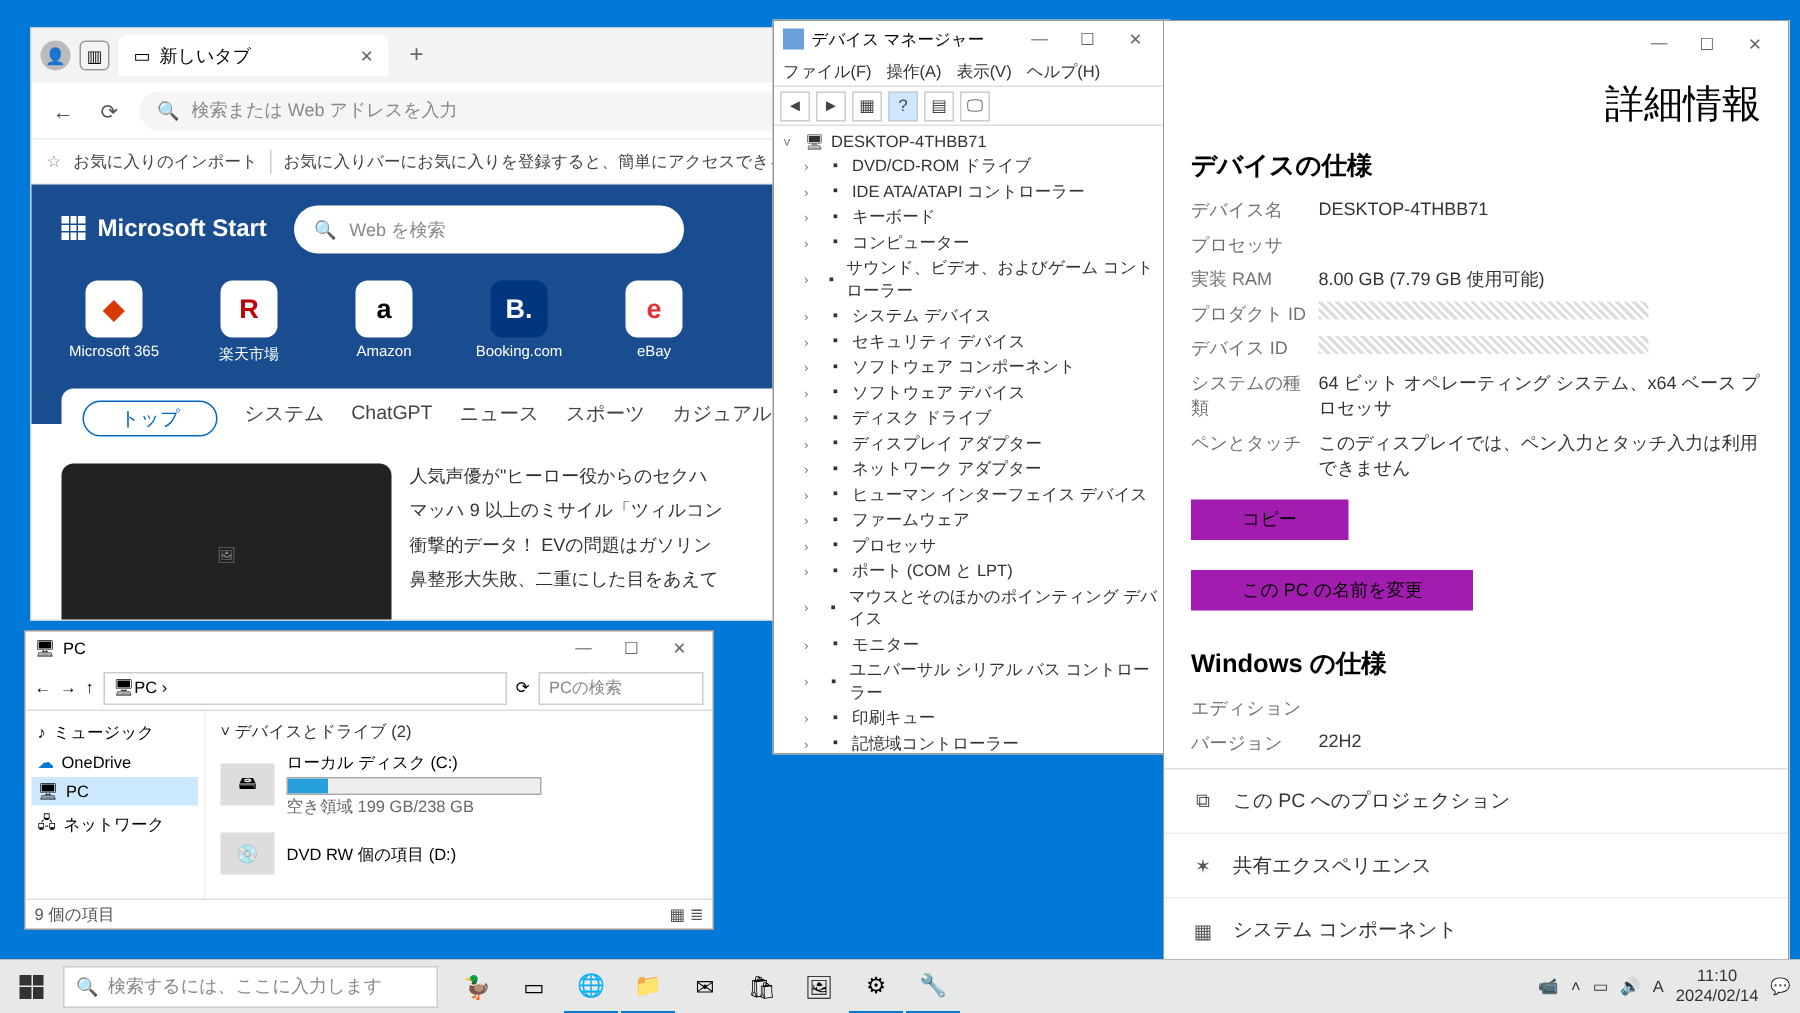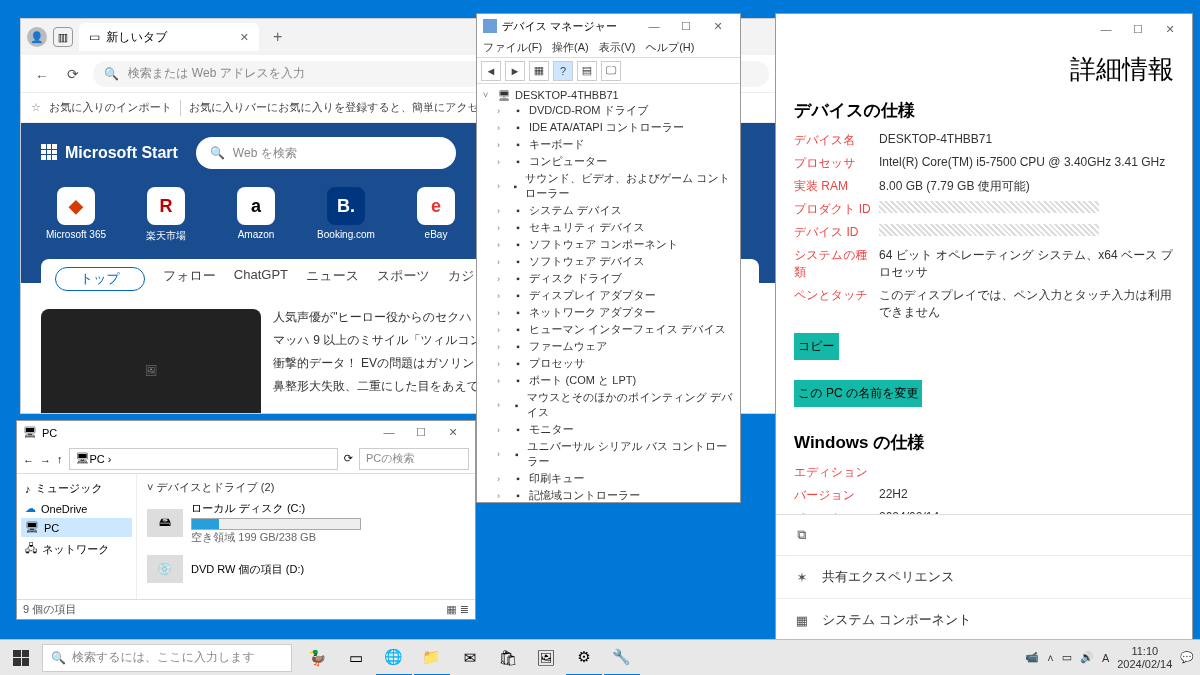--- a/index.html
+++ b/index.html
@@ -36,21 +36,21 @@
 .ic-booking { background: #003580; color: #fff; }
 .ic-ebay { color: #e53238; }
 .feed-bar { background: #fff; border-radius: 8px; padding: 8px 14px; display: flex; gap: 18px; margin-top: 16px; font-size: 13px; color: #444; }
 .feed-bar .pill { border: 1px solid #0067c0; color: #0067c0; padding: 2px 24px; border-radius: 12px; }
 .feed-row { display: flex; gap: 12px; margin-top: 10px; }
 .feed-img { width: 220px; height: 122px; background: #222; border-radius: 8px; display: flex; align-items: center; justify-content: center; color: #888; font-size: 10px; }
 .feed-texts { flex: 1; display: flex; flex-direction: column; gap: 6px; font-size: 12px; color: #333; }
 
 
 .devmgr {
-  position: absolute; left: 476px; top: 13px; width: 265px; height: 490px;
+  position: absolute; left: 515px; top: 13px; width: 265px; height: 490px;
   background: #fff; border: 1px solid #999; display: flex; flex-direction: column;
 }
 .title-bar { height: 24px; display: flex; align-items: center; padding: 0 6px; gap: 5px; font-size: 11px; }
 .title-bar .ico { width: 14px; height: 14px; background: #6aa0d8; }
 .winctl { margin-left: auto; display: flex; gap: 0; }
 .winctl span { width: 32px; text-align: center; color: #666; font-size: 11px; }
 .menu-bar { height: 20px; display: flex; gap: 10px; padding: 0 6px; font-size: 11px; color: #333; border-bottom: 1px solid #ddd; align-items: center; }
 .tool-bar { height: 26px; display: flex; align-items: center; gap: 4px; padding: 0 4px; border-bottom: 1px solid #ddd; }
 .tool-btn { width: 20px; height: 20px; border: 1px solid #ccc; display: flex; align-items: center; justify-content: center; font-size: 11px; color: #444; }
 .tool-btn.blue { background: #cfe6ff; }
@@ -63,24 +63,24 @@
 
 .settings {
   position: absolute; left: 775px; top: 13px; width: 418px; height: 630px;
   background: #fff; border: 1px solid #999; display: flex; flex-direction: column;
 }
 .settings .title-bar { height: 30px; }
 .settings-body { padding: 8px 18px; flex: 1; overflow: auto; }
 .settings h1 { font-size: 26px; font-weight: 400; margin-bottom: 12px; text-align: right; }
 .settings h2 { font-size: 17px; font-weight: 600; margin: 10px 0 10px; }
 .spec-row { display: flex; margin-bottom: 6px; font-size: 12px; }
-.spec-label { width: 85px; color: #ef4444; flex-shrink: 0; }
+.spec-label { width: 85px; color: #737373; flex-shrink: 0; }
 .spec-val { color: #333; flex: 1; }
 .redact { display: inline-block; width: 220px; height: 12px; background: repeating-linear-gradient(45deg,#ddd,#ddd 2px,#fff 2px,#fff 4px); }
-.gray-btn { background: #14b8a6; border: none; padding: 5px 4px; font-size: 12px; margin: 6px 0 14px; display: inline-block; }
+.gray-btn { background: #a21caf; border: none; padding: 5px 34px; font-size: 12px; margin: 6px 0 14px; display: inline-block; }
 .settings-links { border-top: 1px solid #ddd; }
 .settings-link { display: flex; align-items: center; gap: 12px; padding: 12px 18px; font-size: 13px; color: #333; border-bottom: 1px solid #eee; }
 .settings-link .lico { width: 16px; text-align: center; color: #555; }
 
 
 .explorer {
   position: absolute; left: 16px; top: 420px; width: 460px; height: 200px;
   background: #fff; border: 1px solid #999; display: flex; flex-direction: column;
 }
 .explorer .title-bar { height: 24px; }
@@ -181,21 +181,21 @@
           <div class="shortcut-icon ic-booking">B.</div>
           <span>Booking.com</span>
         </div>
       <div class="shortcut">
           <div class="shortcut-icon ic-ebay">e</div>
           <span>eBay</span>
         </div>
     </div>
     <div class="feed-bar">
       <span class="pill">トップ</span>
-      <span>フォロー</span>
+      <span>システム</span>
       <span>ChatGPT</span>
       <span>ニュース</span>
       <span>スポーツ</span>
       <span>カジュアル ゲー</span>
     </div>
     <div class="feed-row">
       <div class="feed-img">🖼</div>
       <div class="feed-texts">
         <span>人気声優が"ヒーロー役からのセクハ</span>
         <span>マッハ 9 以上のミサイル「ツィルコン</span>
@@ -356,21 +356,20 @@
   </div>
   <div class="settings-body">
     <h1>詳細情報</h1>
     <h2>デバイスの仕様</h2>
     <div class="spec-row">
         <div class="spec-label">デバイス名</div>
         <div class="spec-val">DESKTOP-4THBB71</div>
       </div>
     <div class="spec-row">
         <div class="spec-label">プロセッサ</div>
-        <div class="spec-val">Intel(R) Core(TM) i5-7500 CPU @ 3.40GHz   3.41 GHz</div>
       </div>
     <div class="spec-row">
         <div class="spec-label">実装 RAM</div>
         <div class="spec-val">8.00 GB (7.79 GB 使用可能)</div>
       </div>
     <div class="spec-row">
         <div class="spec-label">プロダクト ID</div>
         <div class="spec-val"><span class="redact"></span></div>
       </div>
     <div class="spec-row">
@@ -400,20 +399,21 @@
         <div class="spec-label">インストール日</div>
         <div class="spec-val">2024/02/14</div>
       </div>
     
     
     
   </div>
   <div class="settings-links">
     <div class="settings-link">
         <span class="lico">⧉</span>
+        <span>この PC へのプロジェクション</span>
       </div>
     <div class="settings-link">
         <span class="lico">✶</span>
         <span>共有エクスペリエンス</span>
       </div>
     <div class="settings-link">
         <span class="lico">▦</span>
         <span>システム コンポーネント</span>
       </div>
   </div>

